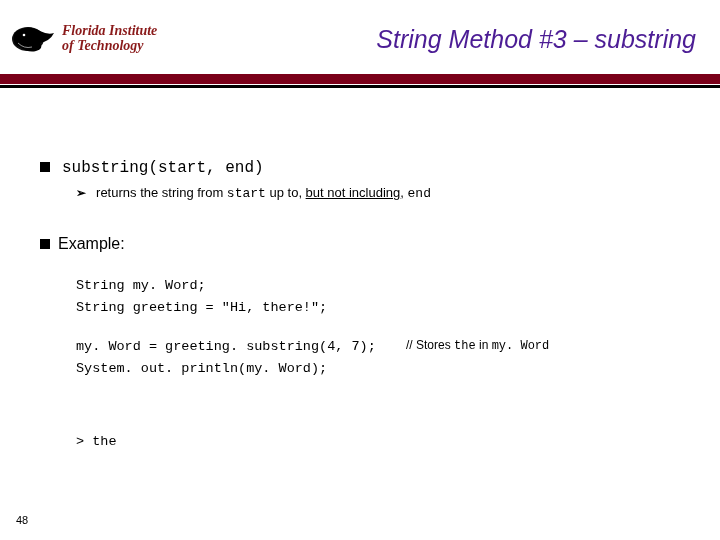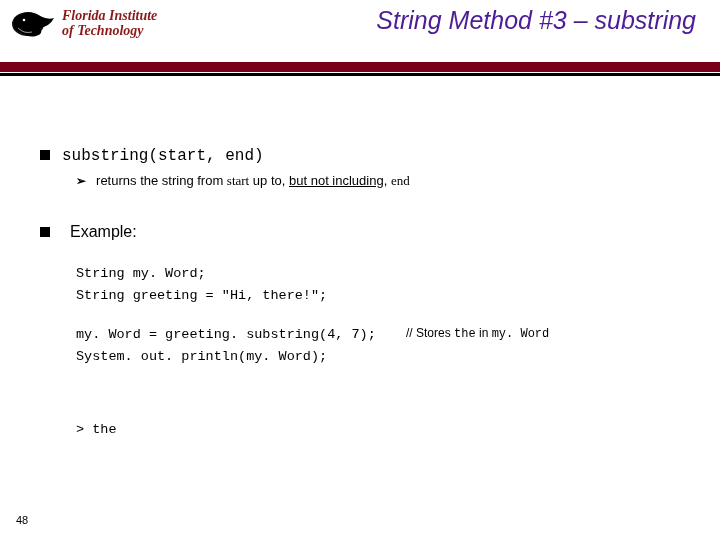--- a/index.html
+++ b/index.html
@@ -6,23 +6,23 @@
   body {
     width: 720px;
     height: 540px;
     background: #ffffff;
     font-family: Arial, Helvetica, sans-serif;
     position: relative;
     overflow: hidden;
   }
   .header {
     width: 100%;
-    height: 62px;
+    height: 74px;
     display: flex;
-    align-items: flex-start;
+    align-items: center;
     padding: 6px 18px 2px 10px;
   }
   .logo-box {
     display: flex;
     align-items: center;
     gap: 4px;
   }
   .panther {
     width: 48px;
     height: 36px;
@@ -86,25 +86,25 @@
     margin-bottom: 34px;
     font-size: 13px;
   }
   .arrow {
     color: #000;
     font-size: 12px;
     flex: 0 0 auto;
     font-weight: bold;
   }
   .underline { text-decoration: underline; }
-  .mono-inline { font-family: Liberation Serif, serif; }
+  .mono-inline { font-family: Liberation Mono, monospace; }
   .example-heading {
     display: flex;
     align-items: baseline;
-    gap: 20px;
+    gap: 8px;
     margin-bottom: 22px;
   }
   .example-heading .lbl { font-size: 16px; font-weight: normal; }
   .code-block {
     margin-left: 36px;
     font-family: "Courier New", Courier, monospace;
     font-size: 13.5px;
     line-height: 1.6;
   }
   .code-row {

